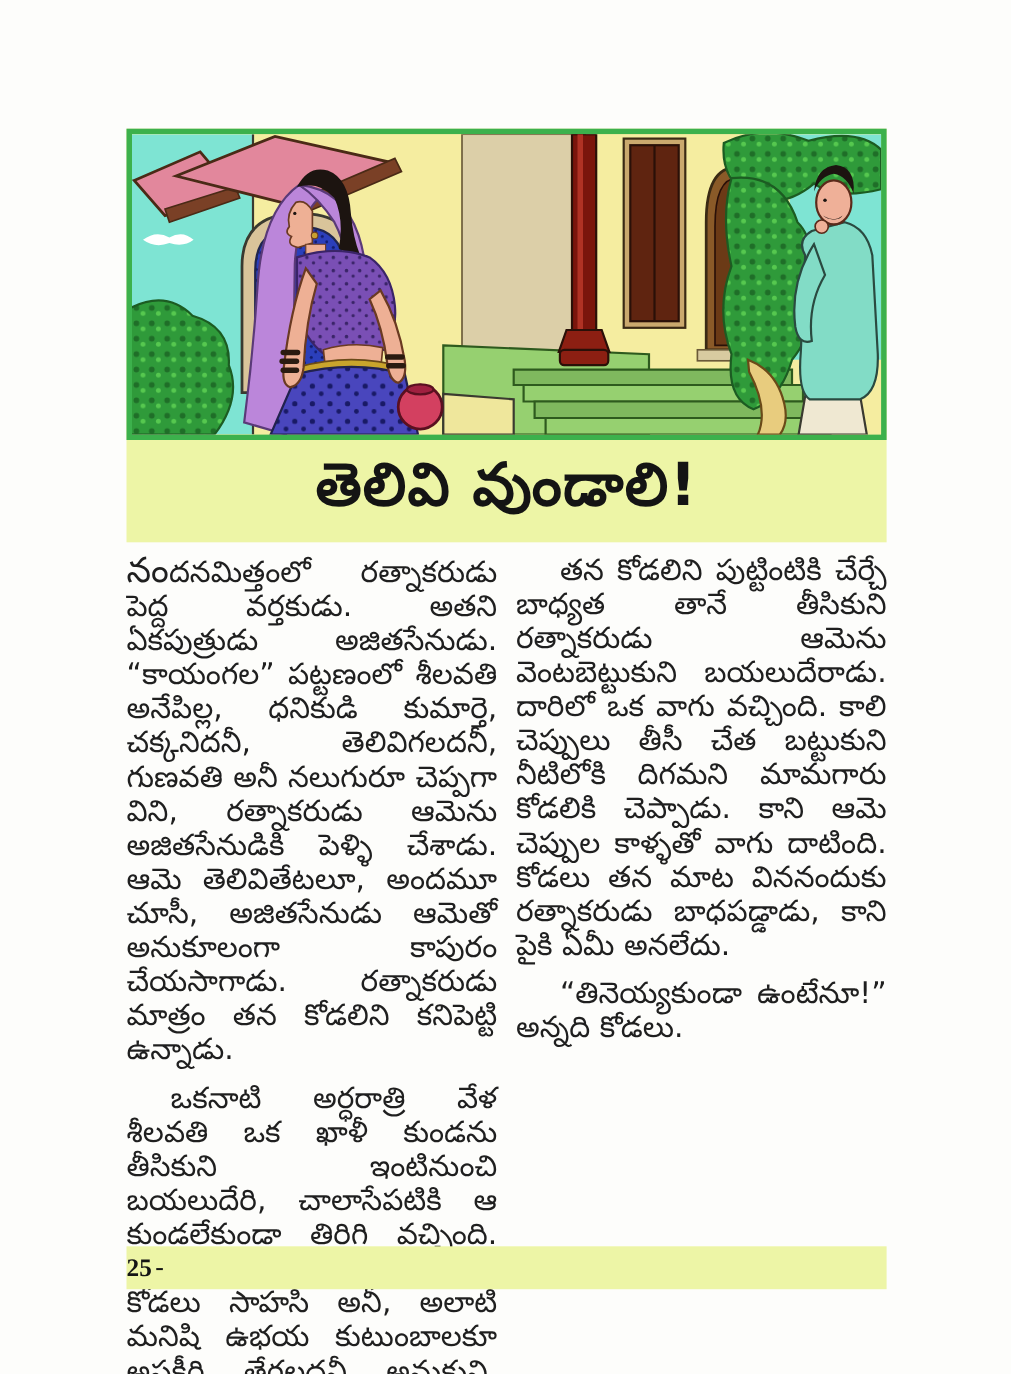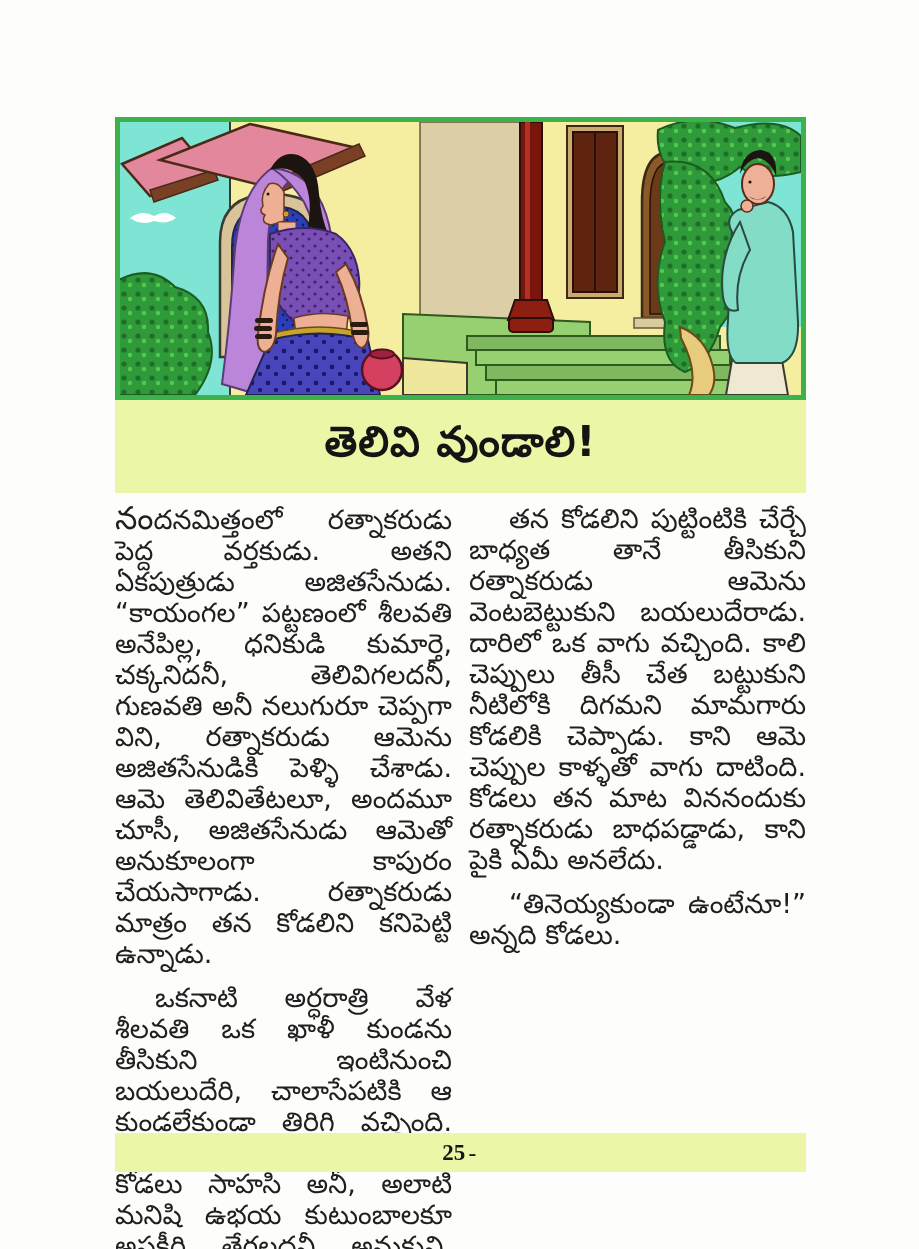--- a/index.html
+++ b/index.html
@@ -17,34 +17,34 @@
   .illustration{
     position:absolute;left:115px;top:117px;width:691px;height:283px;margin:0;
     border:5px solid var(--border-green);box-sizing:border-box;background:#f5eda0;
   }
   .illustration svg{display:block;width:100%;height:100%;}
   .title-band{
     position:absolute;left:115px;top:400px;width:691px;height:93px;
     background:var(--band-bg);display:flex;align-items:center;justify-content:center;
   }
   .title-band h1{
-    margin:0;font-size:42px;font-weight:700;color:#141414;letter-spacing:1px;
+    margin:0;font-size:54px;font-weight:700;color:#141414;letter-spacing:1px;
     font-family:"DejaVu Sans","Liberation Sans",sans-serif;
   }
   .columns{
     position:absolute;left:115px;top:503px;width:691px;
     display:flex;gap:17px;color:var(--text-color);
   }
   .col{width:337px;font-size:27px;line-height:31px;text-align:justify;}
   .col p{margin:0 0 13px 0;text-indent:40px;}
   .col p.first{text-indent:0;}
   .col p.first::first-letter{font-size:1.18em;}
   .footer-band{
     position:absolute;left:115px;top:1133px;width:691px;height:39px;
-    background:var(--band-bg);display:flex;align-items:center;justify-content:center;
+    background:var(--band-bg);display:flex;align-items:center;
     font-size:23px;color:#141414;
   }
   .footer-band .num{font-family:"Liberation Serif","DejaVu Serif",serif;font-weight:700;margin-right:3px;}
   .footer-band .sep{margin-right:2px;}
 </style>
 </head>
 <body>
 
 <div class="page">
 

